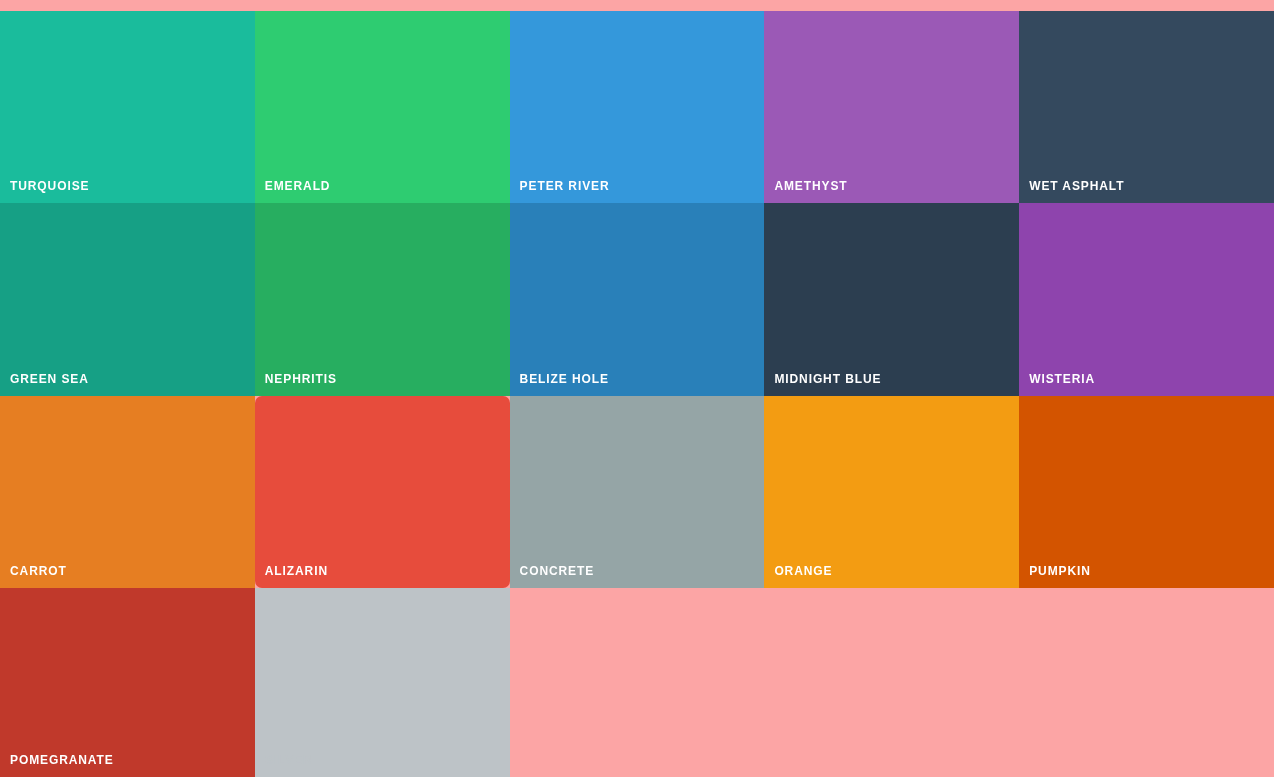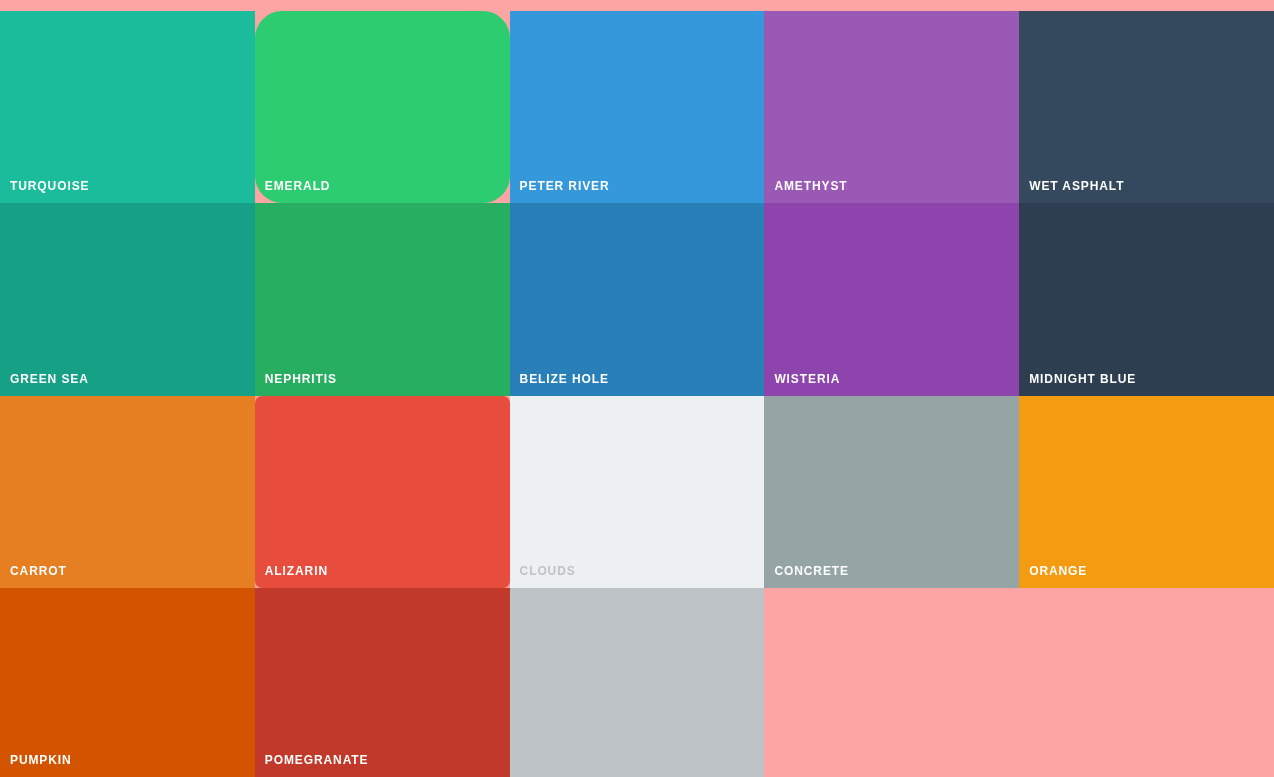--- a/index.html
+++ b/index.html
@@ -50,55 +50,52 @@
     color: #bdc3c7;
   }
 </style>
 </head>
 <body>
 
 <div id="palette-grid" style="background: #fca5a5;">
     <div class="swatch" style="background: rgb(26, 188, 156);">
       <span class="swatch-label">TURQUOISE</span>
     </div>
-    <div class="swatch" style="background: rgb(46, 204, 113); border-radius: 27px;">
+    <div class="swatch" style="background: rgb(46, 204, 113);">
       <span class="swatch-label">EMERALD</span>
     </div>
     <div class="swatch" style="background: rgb(52, 152, 219);">
       <span class="swatch-label">PETER RIVER</span>
     </div>
     <div class="swatch" style="background: rgb(155, 89, 182);">
       <span class="swatch-label">AMETHYST</span>
     </div>
     <div class="swatch" style="background: rgb(52, 73, 94);">
       <span class="swatch-label">WET ASPHALT</span>
     </div>
     <div class="swatch" style="background: rgb(22, 160, 133);">
       <span class="swatch-label">GREEN SEA</span>
     </div>
     <div class="swatch" style="background: rgb(39, 174, 96);">
       <span class="swatch-label">NEPHRITIS</span>
     </div>
     <div class="swatch" style="background: rgb(41, 128, 185);">
       <span class="swatch-label">BELIZE HOLE</span>
     </div>
+    <div class="swatch" style="background: rgb(44, 62, 80);">
+      <span class="swatch-label">MIDNIGHT BLUE</span>
+    </div>
     <div class="swatch" style="background: rgb(142, 68, 173);">
       <span class="swatch-label">WISTERIA</span>
-    </div>
-    <div class="swatch" style="background: rgb(44, 62, 80);">
-      <span class="swatch-label">MIDNIGHT BLUE</span>
     </div>
     <div class="swatch" style="background: rgb(230, 126, 34);">
       <span class="swatch-label">CARROT</span>
     </div>
     <div class="swatch" style="background: rgb(231, 76, 60); border-radius: 7px;">
       <span class="swatch-label">ALIZARIN</span>
-    </div>
-    <div class="swatch light" style="background: rgb(236, 240, 241);">
-      <span class="swatch-label">CLOUDS</span>
     </div>
     <div class="swatch" style="background: rgb(149, 165, 166);">
       <span class="swatch-label">CONCRETE</span>
     </div>
     <div class="swatch" style="background: rgb(243, 156, 18);">
       <span class="swatch-label">ORANGE</span>
     </div>
     <div class="swatch" style="background: rgb(211, 84, 0);">
       <span class="swatch-label">PUMPKIN</span>
     </div>

